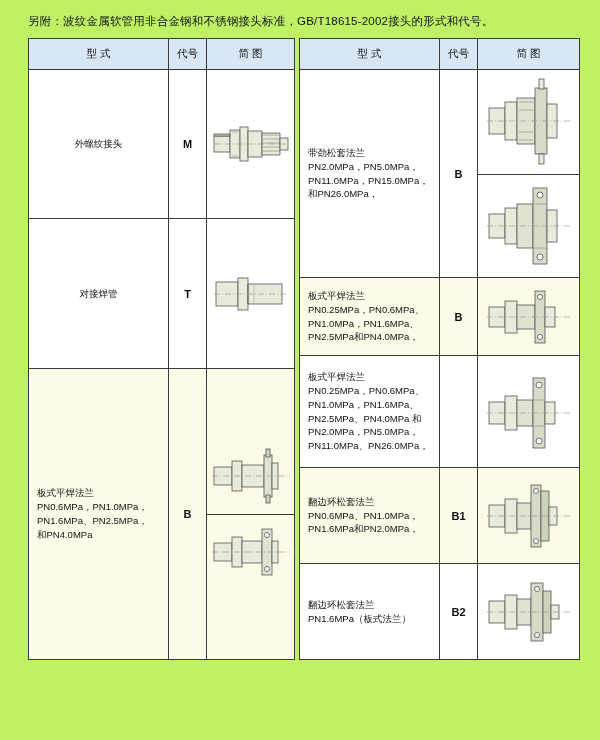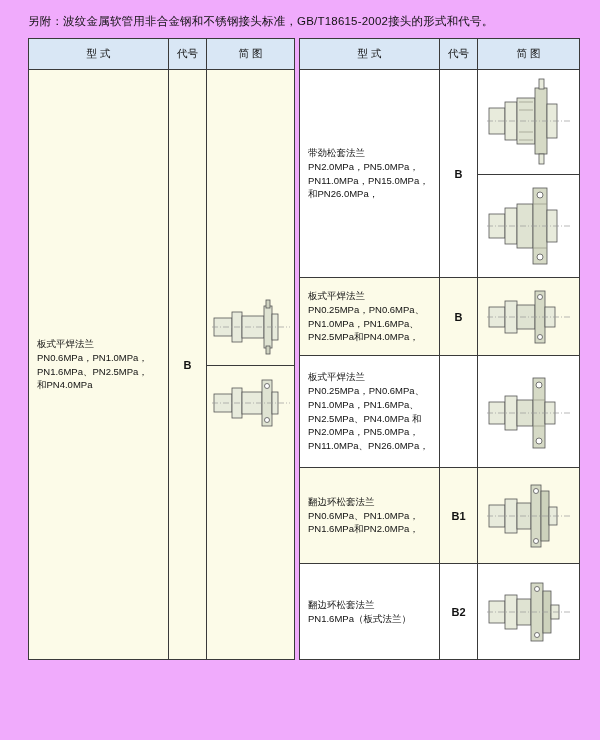--- a/index.html
+++ b/index.html
@@ -5,21 +5,21 @@
   * { box-sizing: border-box; }
   html, body {
     margin: 0; padding: 0;
     width: 600px; height: 740px;
     background: #ffffff;
     font-family: "Liberation Sans", sans-serif;
   }
   #page {
     position: relative;
     width: 600px; height: 740px;
-    background: #f0abfc;
+    background: #bef264;
     overflow: hidden;
   }
   .title {
     position: absolute;
     left: 28px; top: 14px;
     width: 560px;
     font-size: 11.5px;
     color: #111;
     letter-spacing: 0.2px;
     white-space: nowrap;
@@ -98,24 +98,66 @@
     <table class="left">
       <thead>
         <tr>
           <th class="col-type">型        式</th>
           <th class="col-code">代号</th>
           <th class="col-fig">简        图</th>
         </tr>
       </thead>
       <tbody>
 
-
-
-
-
+        <tr style="height:78px">
+          <td class="cell-type white">外螺纹接头</td>
+          <td class="cell-code white">M</td>
+          <td class="cell-fig white">
+            <div class="figbox">
+              <svg width="86" height="72" viewBox="0 0 86 72">
+                <g stroke="#555" fill="#e8ebdc" stroke-width="0.8">
+                  <rect x="6" y="28" width="16" height="16"></rect>
+                  <rect x="6" y="26" width="16" height="2" fill="#cfd3c0"></rect>
+                  <rect x="22" y="22" width="10" height="28"></rect>
+                  <rect x="32" y="19" width="8" height="34"></rect>
+                  <rect x="40" y="23" width="14" height="26"></rect>
+                  <path d="M54 25 h18 v22 h-18 z"></path>
+                  <path d="M54 27 h18 M54 31 h18 M54 35 h18 M54 39 h18 M54 43 h18" stroke="#7a7a6a" stroke-width="0.6" fill="none"></path>
+                  <rect x="72" y="30" width="8" height="12"></rect>
+                  <path d="M24 24 h6 M24 48 h6" stroke="#888" stroke-width="0.6" fill="none"></path>
+                </g>
+                <g stroke="#555" stroke-width="0.7" fill="none">
+                  <path d="M6 36 h74" stroke="#9a9a9a" stroke-dasharray="6,2,1,2"></path>
+                </g>
+              </svg>
+            </div>
+          </td>
+        </tr>
+
+
+
+
+        <tr style="height:78px">
+          <td class="cell-type white">对接焊管</td>
+          <td class="cell-code white">T</td>
+          <td class="cell-fig white">
+            <div class="figbox">
+              <svg width="86" height="72" viewBox="0 0 86 72">
+                <g stroke="#555" fill="#e8ebdc" stroke-width="0.8">
+                  <rect x="8" y="24" width="22" height="24"></rect>
+                  <rect x="30" y="20" width="10" height="32"></rect>
+                  <rect x="40" y="26" width="34" height="20"></rect>
+                  <path d="M40 26 v20" stroke="#555" stroke-width="0.8"></path>
+                  <path d="M46 26 v20" stroke="#9a9a8a" stroke-width="0.6"></path>
+                </g>
+                <path d="M6 36 h74" stroke="#9a9a9a" stroke-width="0.7" stroke-dasharray="6,2,1,2" fill="none"></path>
+              </svg>
+            </div>
+          </td>
+        </tr>
 
         <tr style="height:152px">
           <td class="cell-type tint lefted" style="white-space:pre-line">板式平焊法兰
 PN0.6MPa，PN1.0MPa，
 PN1.6MPa、PN2.5MPa，
 和PN4.0MPa</td>
           <td class="cell-code tint">B</td>
           <td class="cell-fig tint" style="padding:0">
             <div style="height:76px;border-bottom:1px solid #3a3a3a;display:flex;align-items:center;justify-content:center;">
               <svg width="86" height="70" viewBox="0 0 86 70">

